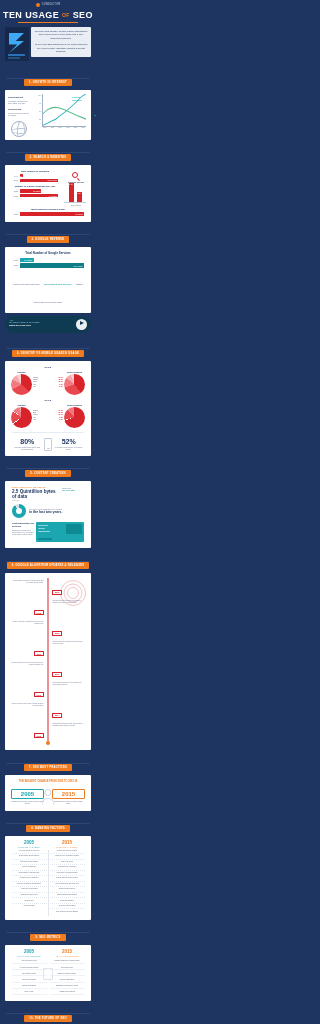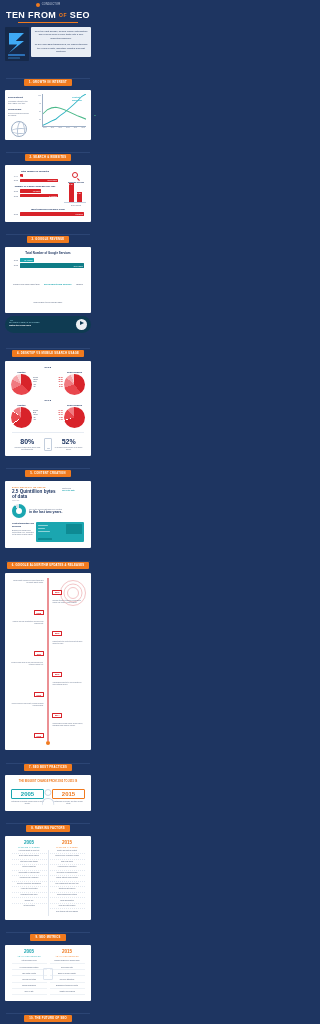--- a/index.html
+++ b/index.html
@@ -335,21 +335,21 @@
 
 <div class="page">
 
   <div class="brandbar">
     <div class="logo-dot"></div>
     <div class="logo-txt">CONDUCTOR</div>
   </div>
 
   <div class="titlewrap">
     <div class="maintitle">
-      <span>TEN FROM</span>
+      <span>TEN USAGE</span>
       <span class="of">OF</span>
       <span>SEO</span>
     </div>
     <div class="sub-rule"></div>
   </div>
 
   <div class="hero">
     <div class="hero-art">
       <div class="zig"></div>
       <div class="bar b1"></div>

